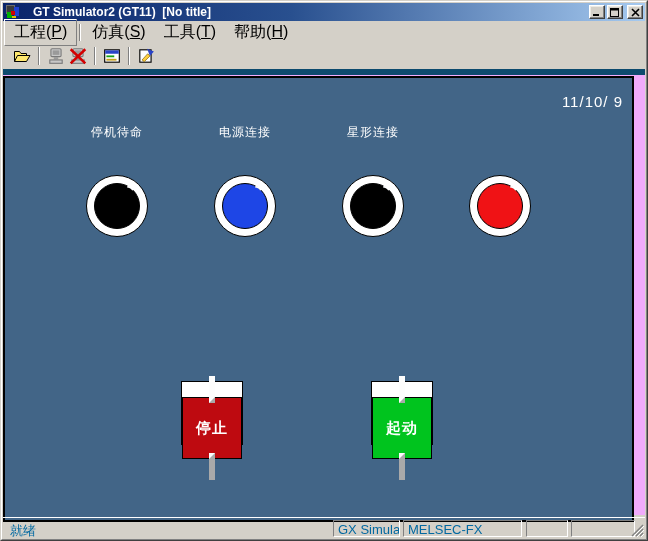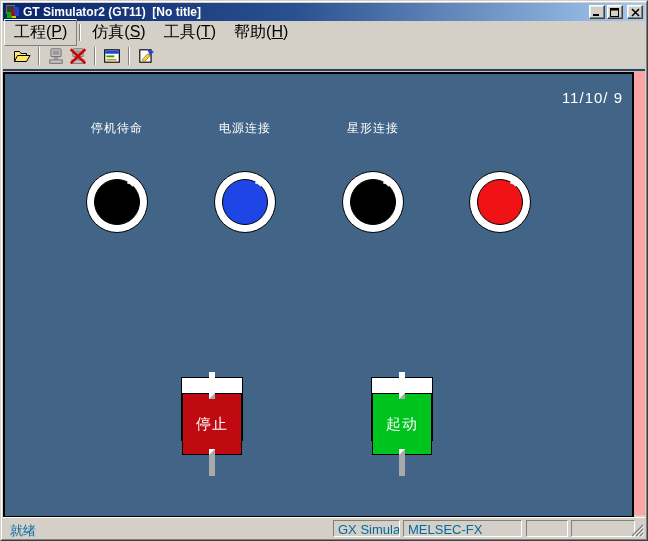--- a/index.html
+++ b/index.html
@@ -9,21 +9,21 @@
     background:#D4D0C8;
     font-family:"Liberation Sans","DejaVu Sans",sans-serif;
     border:1px solid; border-color:#D4D0C8 #404040 #404040 #D4D0C8;
   }
   .window-inner { position:absolute; inset:0; border:1px solid; border-color:#fff #808080 #808080 #fff; }
 
   
   .titlebar {
     position:absolute; left:2px; top:2px; right:2px; height:18px;
     background:linear-gradient(to right,#0A246A 0%,#29508F 45%,#A6CAF0 100%);
-    display:flex; align-items:center; padding:0 2px; gap:2px;
+    display:flex; align-items:center; padding:0 2px; gap:12px;
   }
   .title-text { color:#fff; font-size:12px; font-weight:bold; white-space:pre; flex:1; overflow:hidden; }
   .app-icon { width:16px; height:16px; flex:0 0 16px; }
   .win-controls { display:flex; gap:2px; align-items:center; }
   .win-btn {
     width:16px; height:14px; background:#D4D0C8;
     border:1px solid; border-color:#fff #404040 #404040 #fff;
     box-shadow:inset -1px -1px 0 #808080, inset 1px 1px 0 #ECEAE4;
     display:flex; align-items:center; justify-content:center; padding:0;
   }
@@ -42,22 +42,22 @@
 
   
   .toolbar {
     position:absolute; left:2px; top:42px; right:2px; height:26px;
     display:flex; align-items:center; padding-left:8px;
   }
   .tool-btn { width:22px; height:22px; display:flex; align-items:center; justify-content:center; background:transparent; border:1px solid transparent; padding:0; }
   .tool-sep { width:0; height:18px; border-left:1px solid #808080; border-right:1px solid #fff; margin:0 5px; }
 
   
-  .client { position:absolute; left:2px; top:68px; right:2px; bottom:25px; background:#fca5a5;
-            border-top:2px solid #0c4a6e; }
+  .client { position:absolute; left:2px; top:68px; right:2px; bottom:25px; background:#f0abfc;
+            border-top:6px solid #0c4a6e; }
   .canvas {
     position:absolute; left:0px; top:1px; width:631px; height:446px;
     border:2px solid #000; background:#426587;
   }
   .hmi-date { position:absolute; top:15px; right:9px; color:#fff; font-size:15px; letter-spacing:1px; white-space:pre; }
   .col-label { position:absolute; top:46px; transform:translateX(-50%); color:#fff; font-size:12px; white-space:nowrap; letter-spacing:1px; }
 
   .lamp {
     position:absolute; top:97px; width:62px; height:62px; border-radius:50%;
     background:#fff; border:1px solid #000;
@@ -67,21 +67,21 @@
   .lamp-hl {
     position:absolute; top:2px; right:5px; width:11px; height:11px;
     border:2px solid transparent; border-top-color:#fff;
     border-radius:50%; transform:rotate(30deg);
   }
 
   .hmi-btn {
     position:absolute; top:303px; width:62px; height:64px;
     border:1px solid #000; background:#fff; padding:0;
   }
-  .hmi-bevel { width:100%; height:100%; border:6px solid; border-color:#FDFDFD #A9A9A9 #A9A9A9 #FDFDFD; }
+  .hmi-bevel { width:100%; height:100%; border:6px solid; border-color:#FDFDFD #A9A9A9 #A9A9A9 #FDFDFD;font-weight:bold; }
   .hmi-face {
     width:100%; height:100%; border:1px solid #000;
     display:flex; align-items:center; justify-content:center;
     color:#fff; font-size:15px; letter-spacing:1px; white-space:nowrap;
   }
 
   
   .statusbar {
     position:absolute; left:2px; bottom:2px; right:2px; height:21px;
     font-size:13px; color:#0369a1; border-top:1px solid #fff;

